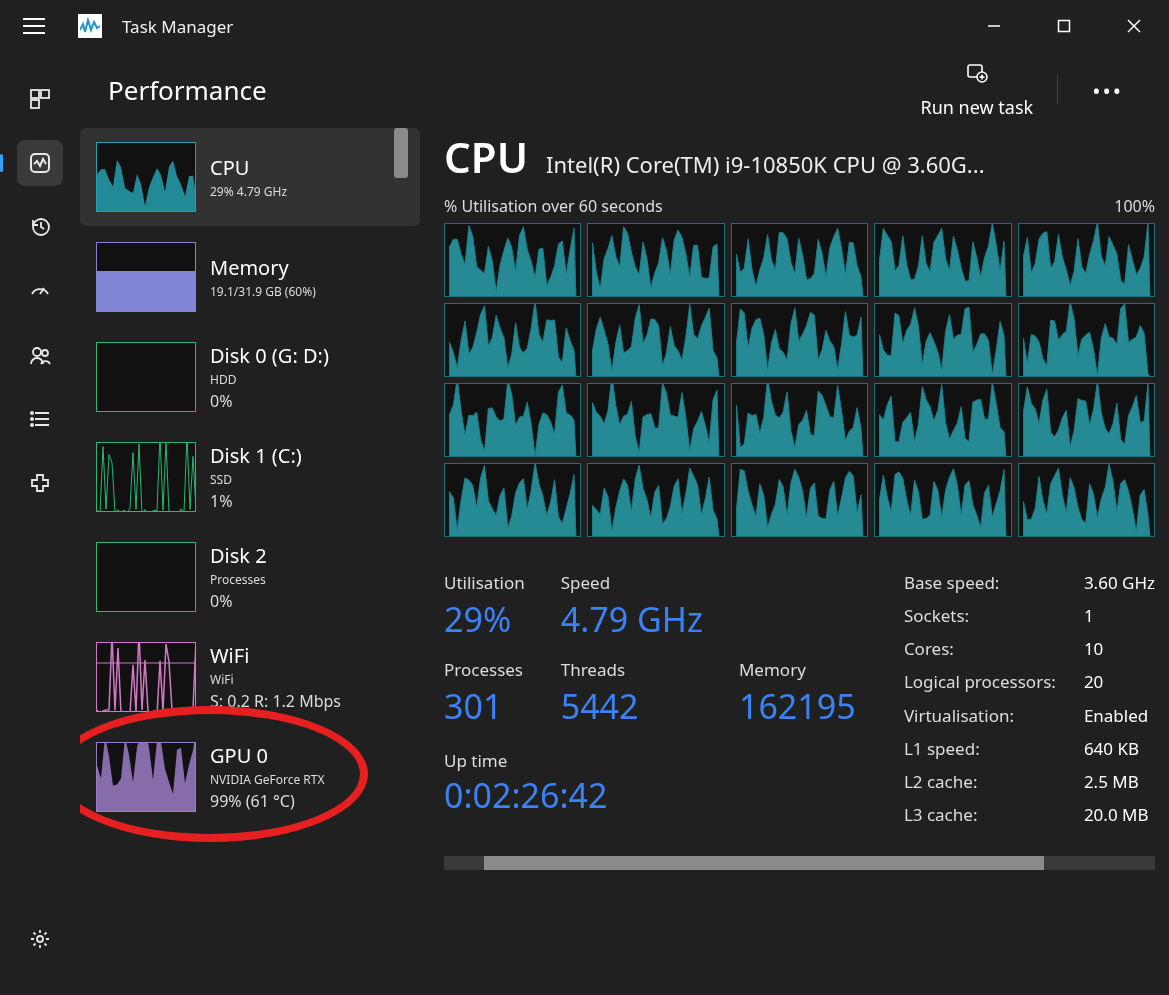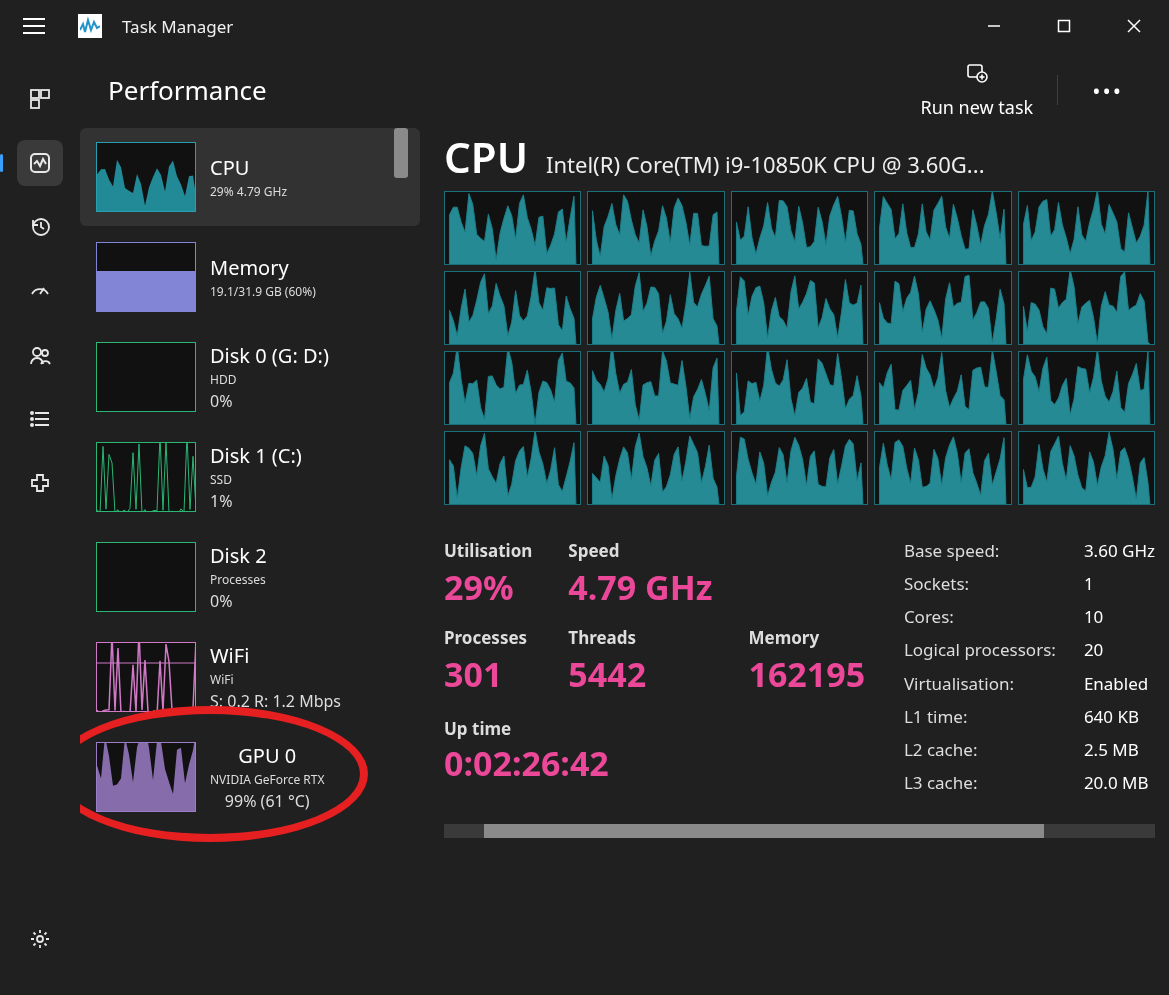--- a/index.html
+++ b/index.html
@@ -39,22 +39,22 @@
   .detail { flex:1; padding:0 6px 0 16px; }
   .d-header { display:flex; align-items:baseline; gap:18px; }
   .d-big { font-size:42px; font-weight:600; }
   .d-model { font-size:22px; color:#eee; white-space:nowrap; overflow:hidden; text-overflow:ellipsis; }
   .d-subrow { display:flex; justify-content:space-between; font-size:16px; color:#ddd; margin-top:10px; }
   .grid5 { display:grid; grid-template-columns:repeat(5,1fr); gap:6px; margin-top:6px; }
   .cell { height:74px; background:#111; box-sizing:border-box; border:1px solid #19707a; position:relative; overflow:hidden; }
   .cell svg { position:absolute; bottom:0; left:0; width:100%; height:100%; }
   .stats { display:flex; gap:34px; margin-top:34px; }
   .stat-col-left { display:grid; grid-template-columns:auto auto auto; column-gap:36px; row-gap:2px; }
-  .s-label { font-size:17px; color:#ddd;font-weight:bold; }
-  .s-big { font-size:34px; font-weight:700; color:#ec4899; margin-bottom:14px; }
+  .s-label { font-size:17px; color:#ddd; }
+  .s-big { font-size:34px; font-weight:400; color:#3b82f6; margin-bottom:14px; }
   .kv-table { display:grid; grid-template-columns:180px auto; row-gap:4px; font-size:17px; color:#ddd; margin-left:auto; }
   .kv-table .v { color:#fff; }
   .bottom-scroll { height:14px; background:#3a3a3a; margin-top:24px; position:relative; }
   .bottom-scroll .th { position:absolute; left:40px; width:560px; height:14px; background:#8a8a8a; }
   .red-circle { position:absolute; border:8px solid #e62020; border-radius:50%; width:300px; height:120px; pointer-events:none; }
 </style>
 </head>
 <body>
 
 <div class="titlebar">
@@ -216,40 +216,44 @@
             <div class="thumb" style="border: 1px solid rgb(208, 122, 199);"><svg viewBox="0 0 100 70" width="100" height="70">
                 <line x1="0" x2="100" y1="20" y2="20" stroke="#d07ac7" stroke-width="1"></line>
                 <polyline points="0,67.01154155538634 3,72.00054981833586 6,67.88073684416747 9,66.98800121765869 12,66.70663366474716 15,-8.176024627851348 18,67.51922872160706 21,4.991289052614775 24,70.2613353189141 27,68.39938252515667 30,69.96083831671132 33,70.30056810428448 36,21.748074626404872 39,68.25168903334357 42,-12.618692040068396 45,66.91822000663807 48,17.109866898001812 51,68.03814284648105 54,70.55011881723686 57,67.91436043455803 60,71.91999235983546 63,17.816787062996262 66,68.02684345212693 69,1.0393819307092826 72,18.629874884533244 75,66.78751112873337 78,65.7268478057646 81,71.98276706966894 84,67.2136502479513 87,71.77404234789476 90,66.19826538469262 93,66.28885940953172 96,65.42287480166497 99,-3.5476576948950793 " fill="none" stroke="#d07ac7" stroke-width="1.5"></polyline>
               </svg></div>
             <div class="si-text">
               <div class="si-title">WiFi</div>
               <div class="si-sub1">WiFi</div>
               <div class="si-sub2">S: 0.2  R: 1.2 Mbps</div>
             </div>
           </div>
-          <div class="side-item" style="position: relative; text-align: center;">
+          <div class="side-item" style="position: relative;">
             <div class="thumb" style="border: 1px solid rgb(155, 125, 199);"><svg viewBox="0 0 100 70" width="100" height="70">
                 <path d="M0,70 L0,22.4 L4,35.4 L8,-6.8 L12,13.1 L16,42.7 L20,41.6 L24,35.4 L28,-5.6 L32,11.6 L36,39.2 L40,4.4 L44,-8.6 L48,-18.7 L52,5.1 L56,36.9 L60,-2.0 L64,-1.3 L68,26.0 L72,39.0 L76,50.9 L80,6.8 L84,4.8 L88,40.2 L92,21.7 L96,7.2 L100,-19.4 L100,70 Z" fill="#9b7dc7" opacity="0.85"></path>
               </svg></div>
             <div class="si-text">
               <div class="si-title">GPU 0</div>
               <div class="si-sub1">NVIDIA GeForce RTX</div>
               <div class="si-sub2">99%  (61 °C)</div>
             </div>
             <div class="red-circle" style="left: -28px; top: -22px;"></div>
           </div>
           <div class="scroll-track">
             <div class="scroll-thumb"></div>
           </div>
       </div>
 
       <div class="detail">
         <div class="d-header">
           <div class="d-big">CPU</div>
           <div class="d-model">Intel(R) Core(TM) i9-10850K CPU @ 3.60G...</div>
+        </div>
+        <div class="d-subrow">
+          <span>% Utilisation over 60 seconds</span>
+          <span>100%</span>
         </div>
         <div class="grid5" id="cpu-grid">
             <div class="cell">
               <svg viewBox="0 0 130 74">
                 <path d="M0,74 L0,23.5 L4,15.6 L8,15.6 L12,30.9 L16,41.3 L20,1.7 L24,12.8 L28,43.5 L32,47.6 L36,50.9 L40,22.8 L44,37.6 L48,69.3 L52,42.3 L56,27.1 L60,14.2 L64,24.2 L68,48.6 L72,11.7 L76,2.9 L80,26.2 L84,38.3 L88,55.1 L92,26.0 L96,24.8 L100,63.5 L104,54.7 L108,43.2 L112,20.5 L116,17.5 L120,51.7 L124,26.6 L128,4.3 L130,74 Z" fill="#2aa0ad" fill-opacity="0.85"></path>
                 <path d="M0,74 L0,23.5 L4,15.6 L8,15.6 L12,30.9 L16,41.3 L20,1.7 L24,12.8 L28,43.5 L32,47.6 L36,50.9 L40,22.8 L44,37.6 L48,69.3 L52,42.3 L56,27.1 L60,14.2 L64,24.2 L68,48.6 L72,11.7 L76,2.9 L80,26.2 L84,38.3 L88,55.1 L92,26.0 L96,24.8 L100,63.5 L104,54.7 L108,43.2 L112,20.5 L116,17.5 L120,51.7 L124,26.6 L128,4.3 L130,74 " fill="none" stroke="#1b7f8a" stroke-width="1"></path>
               </svg>
             </div>
             <div class="cell">
               <svg viewBox="0 0 130 74">
@@ -392,21 +396,21 @@
               <div>Base speed:</div>
               <div class="v">3.60 GHz</div>
               <div>Sockets:</div>
               <div class="v">1</div>
               <div>Cores:</div>
               <div class="v">10</div>
               <div>Logical processors:</div>
               <div class="v">20</div>
               <div>Virtualisation:</div>
               <div class="v">Enabled</div>
-              <div>L1 time:</div>
+              <div>L1 speed:</div>
               <div class="v">640 KB</div>
               <div>L2 cache:</div>
               <div class="v">2.5 MB</div>
               <div>L3 cache:</div>
               <div class="v">20.0 MB</div>
             </div>
         </div>
         <div class="bottom-scroll">
             <div class="th"></div>
           </div>

